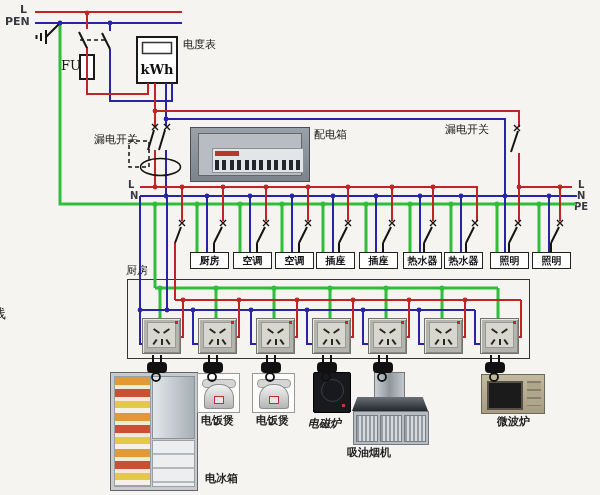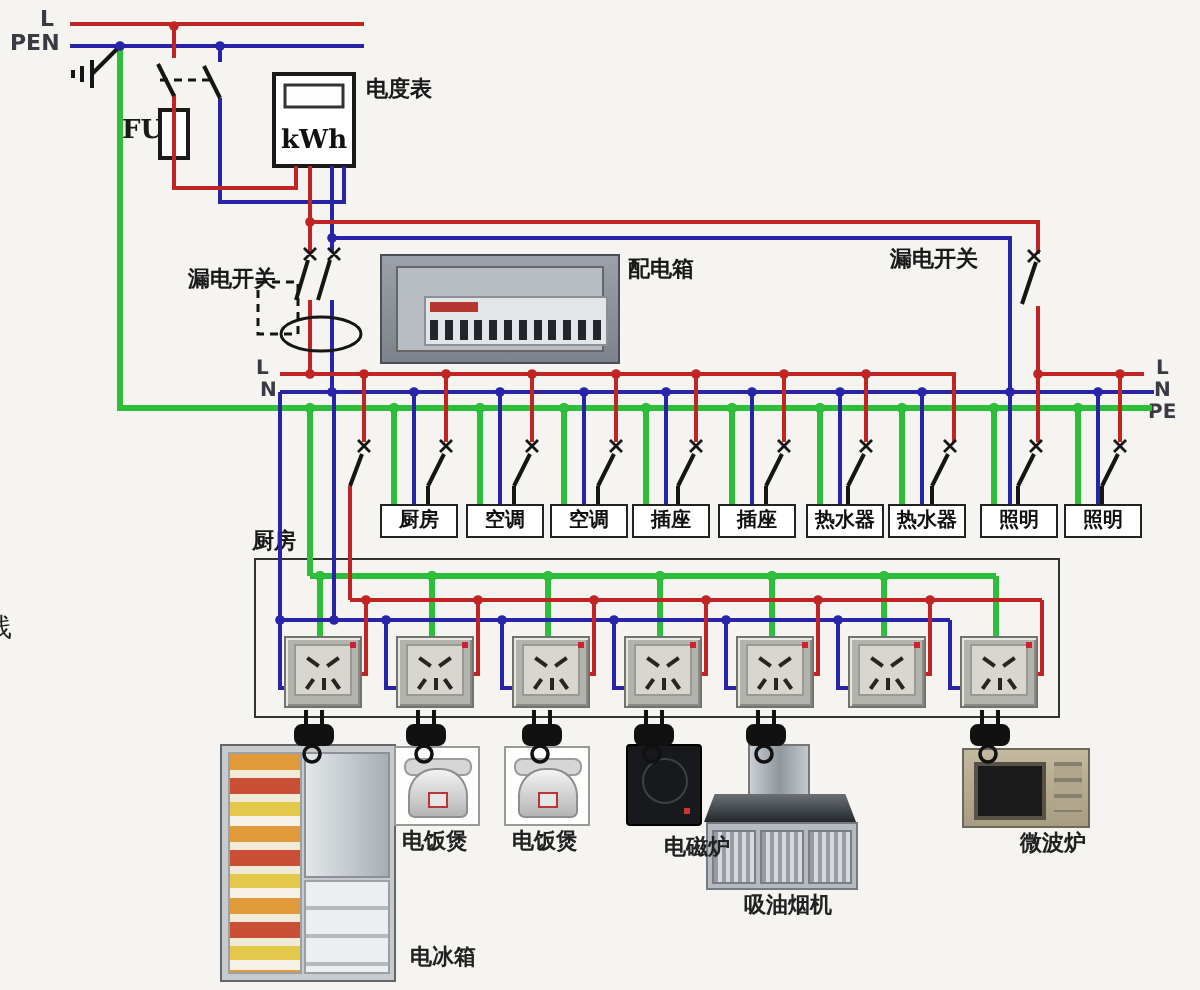--- a/index.html
+++ b/index.html
@@ -1,19 +1,19 @@
 <!DOCTYPE html>
 <html><head>
 <meta charset="utf-8">
 <style>
   html,body{margin:0;padding:0;background:#fff;}
   #stage{position:relative;width:600px;height:495px;background:#f6f4f1;overflow:hidden;
          font-family:"DejaVu Sans","Liberation Sans",sans-serif;color:#111;}
   .abs{position:absolute;}
-  .lbl{position:absolute;font-weight:bold;font-size:11px;color:#1a1a1a;white-space:nowrap;line-height:1.1;}
+  .lbl{position:absolute;font-weight:normal;font-size:11px;color:#1a1a1a;white-space:nowrap;line-height:1.1;}
   .wlbl{position:absolute;font-size:10px;color:#3a3a42;font-weight:bold;white-space:nowrap;line-height:1;}
   svg{position:absolute;left:0;top:0;z-index:3;}
   
   .bbox{position:absolute;top:252px;width:37px;height:15px;background:#fff;border:1.5px solid #222;
         font-size:10px;font-weight:bold;text-align:center;line-height:15px;z-index:4;}
   
   #kbox{left:127px;top:279px;width:401px;height:78px;border:1.5px solid #333;z-index:1;}
   
   #panelphoto{left:190px;top:127px;width:118px;height:53px;z-index:1;border:1px solid #4a4f55;
       background:linear-gradient(180deg,#9aa1a9,#7c838b);}
@@ -375,18 +375,18 @@
   <div class="wlbl" style="left:128px;top:180px;">L</div>
   <div class="wlbl" style="left:130px;top:191px;">N</div>
   <div class="wlbl" style="left:578px;top:180px;">L</div>
   <div class="wlbl" style="left:577px;top:191px;">N</div>
   <div class="wlbl" style="left:574px;top:202px;">PE</div>
   <div class="lbl" style="left:126px;top:265px;">厨房</div>
 
   <div class="aplbl" style="left:205px;top:471px;">电冰箱</div>
   <div class="aplbl" style="left:201px;top:413px;">电饭煲</div>
   <div class="aplbl" style="left:256px;top:413px;">电饭煲</div>
-  <div class="aplbl" style="left:332px;top:416px;">电磁炉</div>
-  <div class="aplbl" style="left:372px;top:445px;font-family:Liberation Mono, monospace;">吸油烟机</div>
-  <div class="aplbl" style="left:510px;top:414px;">微波炉</div>
+  <div class="aplbl" style="left:308px;top:416px;font-style:italic;">电磁炉</div>
+  <div class="aplbl" style="left:347px;top:445px;font-family:Liberation Mono, monospace;">吸油烟机</div>
+  <div class="aplbl" style="left:497px;top:414px;">微波炉</div>
 
   <div id="edgefrag">线</div>
 </div>
 
 </body></html>

